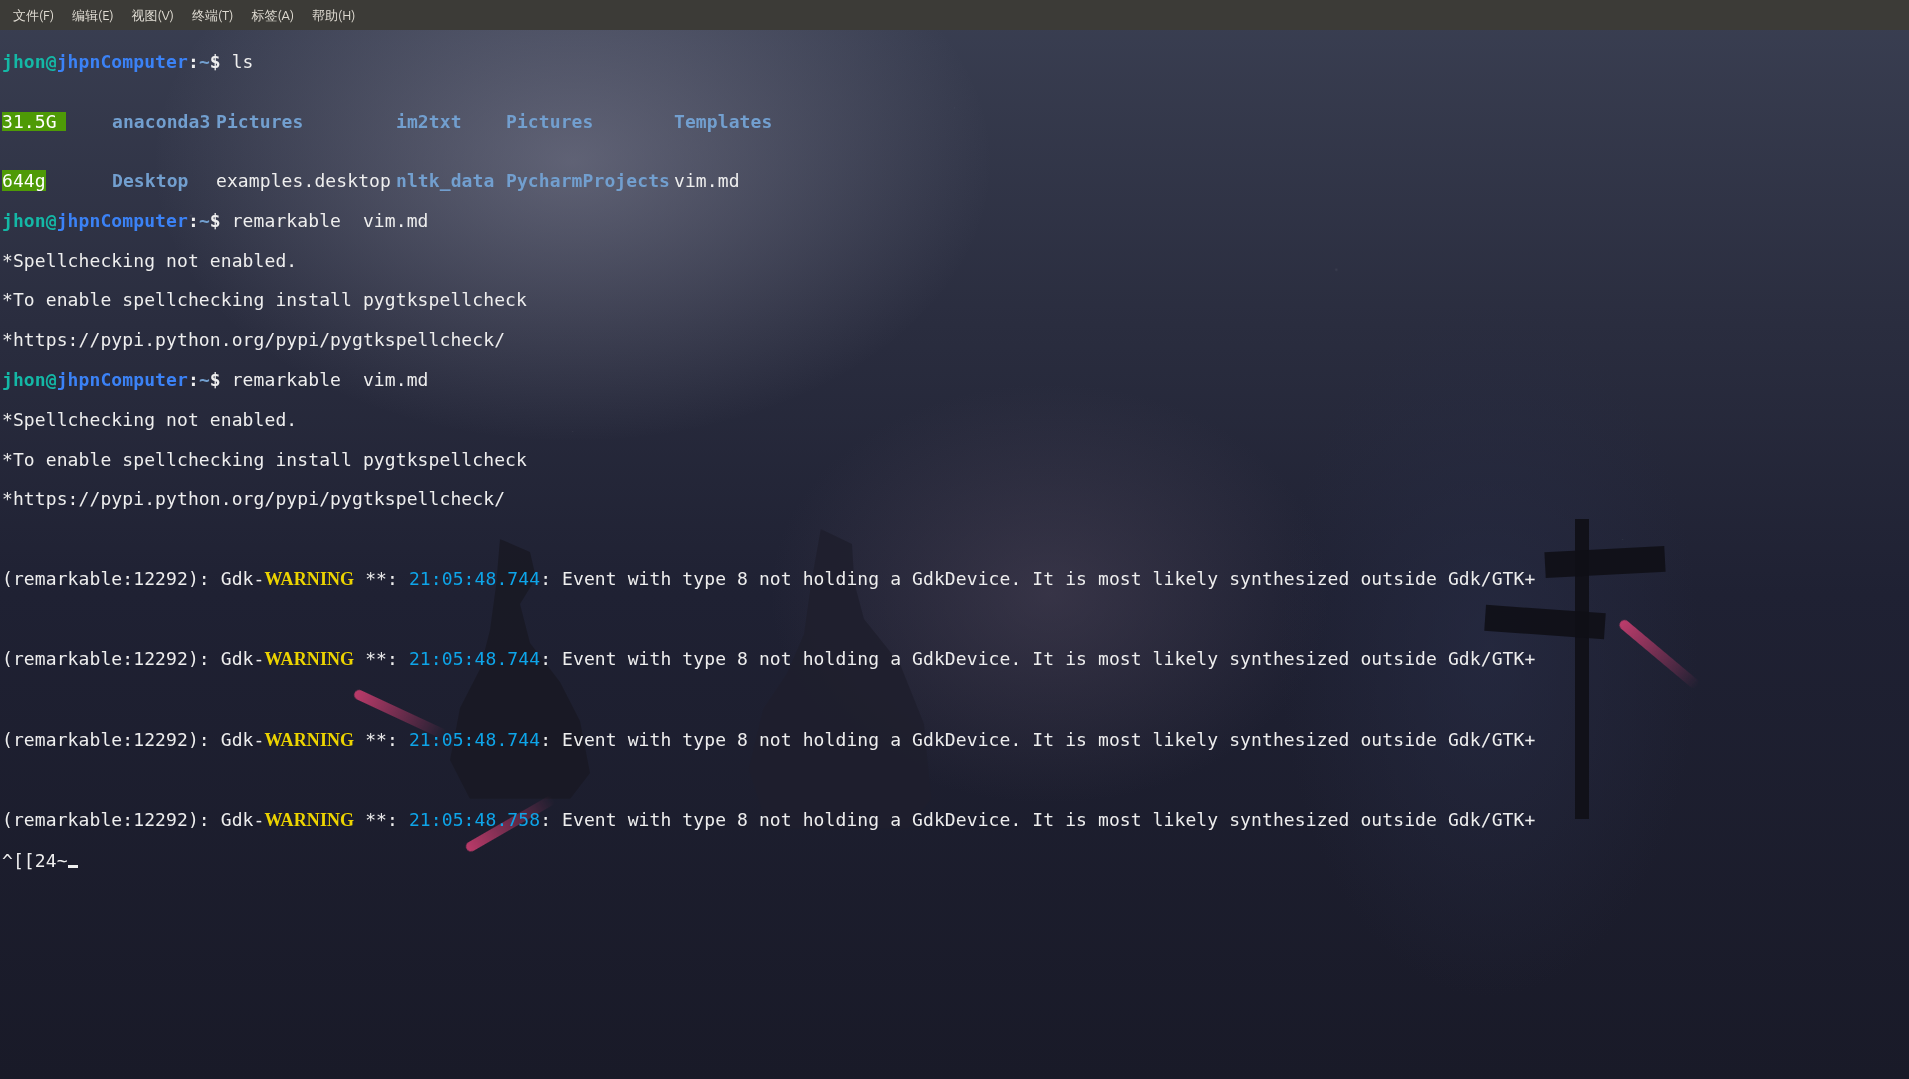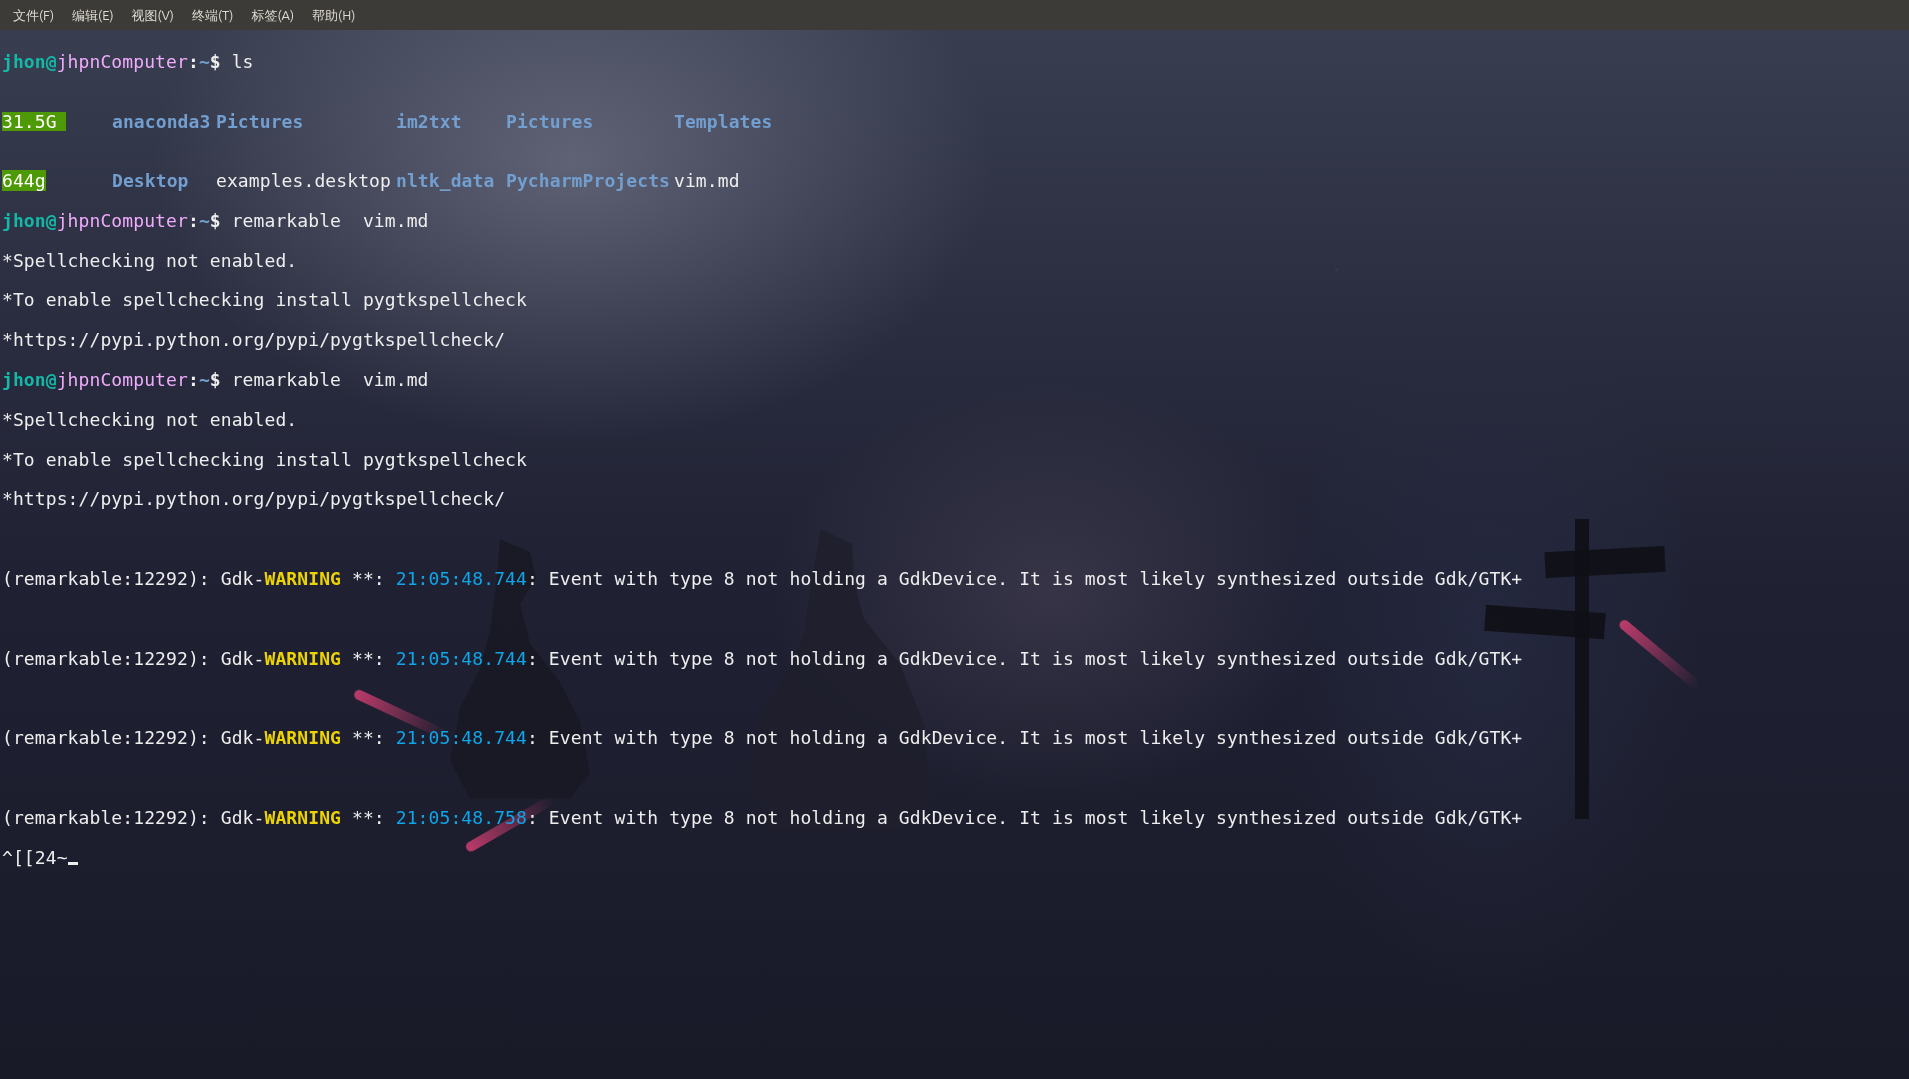--- a/index.html
+++ b/index.html
@@ -105,27 +105,27 @@
     }
     .terminal {
       position: relative;
       z-index: 5;
       padding: 2px 2px;
       white-space: pre;
       color: #eeeeee;
       letter-spacing: 0.1px;
     }
     .prompt-user { color: #14b8a6; font-weight: bold; }
-    .prompt-host { color: #f0abfc; font-weight: normal; }
+    .prompt-host { color: #3b82f6; font-weight: bold; }
     .prompt-path { color: #eeeeee; font-weight: bold; }
     .prompt-tilde { color: #729fcf; font-weight: bold; }
     .hl-green-bg { background: #4e9a06; color: #ffffff; }
     .dir { color: #729fcf; font-weight: bold; }
     .file { color: #eeeeee; }
-    .warn { color: #edd400; font-weight: bold; }
+    .warn { color: #edd400; font-weight: bold; font-family: Liberation Serif, serif; }
     .ts { color: #0ea5e9; }
     .line { display: block; min-height: 20px; }
     .col { display: inline-block; }
     .c0 { width: 64px; margin-top: 20px; }
     .c1 { width: 150px; padding-left: 46px; }
     .c2 { width: 180px; }
     .c3 { width: 110px; }
     .c4 { width: 168px; }
     .c5 { width: 120px; }
     .cursor {

